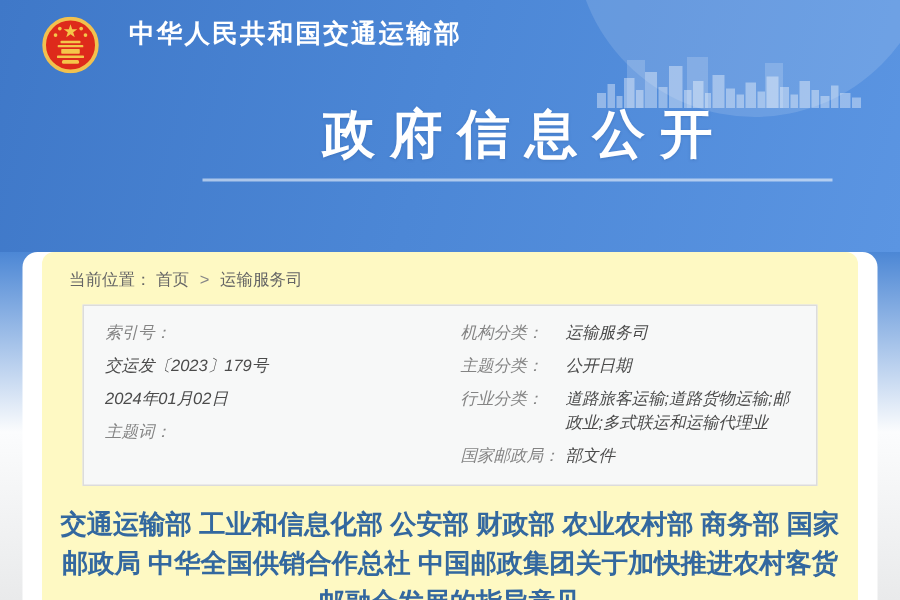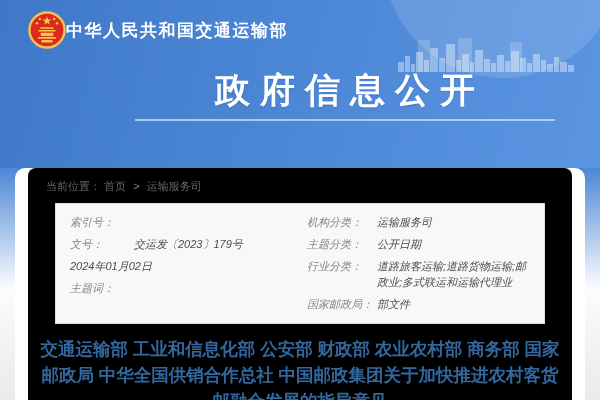--- a/index.html
+++ b/index.html
@@ -12,34 +12,34 @@
   .banner{
     position:relative;height:168px;overflow:hidden;
     background:linear-gradient(105deg,#3f78c8 0%,#4c87d6 48%,#5ب95e2 75%,#5b95e2 100%);
     background:linear-gradient(105deg,#3f78c8 0%,#4c87d6 48%,#5b95e2 100%);
   }
   .deco-circle{
     position:absolute;left:383px;top:-162px;width:240px;height:240px;border-radius:50%;
     background:rgba(255,255,255,0.13);
   }
   .skyline{position:absolute;left:398px;top:38px;}
-  .site-header{position:absolute;top:11px;left:28px;display:flex;align-items:center;gap:0;}
+  .site-header{position:absolute;top:11px;left:28px;display:flex;gap:20px;}
   .site-name{color:#ffffff;font-size:17px;font-weight:bold;letter-spacing:1.5px;}
   .banner-title-wrap{position:absolute;top:70px;left:135px;width:420px;text-align:center;}
   .banner-title{
     margin:0;color:#ffffff;font-size:35px;font-weight:bold;letter-spacing:10px;text-indent:10px;
     line-height:1.15;text-shadow:0 1px 2px rgba(30,70,130,.25);
   }
   .banner-underline{margin-top:9px;height:2px;background:rgba(255,255,255,0.55);}
   
   .sheet{
     position:relative;margin:0 15px;height:232px;background:#ffffff;
     border-radius:10px 10px 0 0;padding:0 13px;box-sizing:border-box;
   }
-  .inner{background:#000000;height:232px;border-radius:8px 8px 0 0;box-sizing:border-box;}
+  .inner{background:#fef9c3;height:232px;border-radius:8px 8px 0 0;box-sizing:border-box;}
   .breadcrumb{padding:11px 18px 9px;font-size:11px;color:#666;}
   .breadcrumb a{color:#666;text-decoration:none;cursor:pointer;}
   .breadcrumb .sep{margin:0 4px;color:#888;}
   
   .doc-info{
     margin:0 auto;width:490px;box-sizing:border-box;display:flex;
     border:1px solid #dcdcdc;background:#f7f8f8;padding:8px 0 7px;
   }
   .doc-col{display:flex;flex-direction:column;}
   .doc-col.left{width:237px;}
@@ -129,21 +129,20 @@
       <span class="sep">&gt;</span>
       <a>运输服务司</a>
     </div>
 
     <div class="doc-info">
       <div class="doc-col left">
         <div class="doc-row">
           <span class="lbl">索引号：</span>
         </div>
         <div class="doc-row">
-          <span class="lbl">文号：</span>
           <span class="val">交运发〔2023〕179号</span>
         </div>
         <div class="doc-row">
           <span class="val">2024年01月02日</span>
         </div>
         <div class="doc-row">
           <span class="lbl">主题词：</span>
         </div>
       </div>
       <div class="doc-col right">

